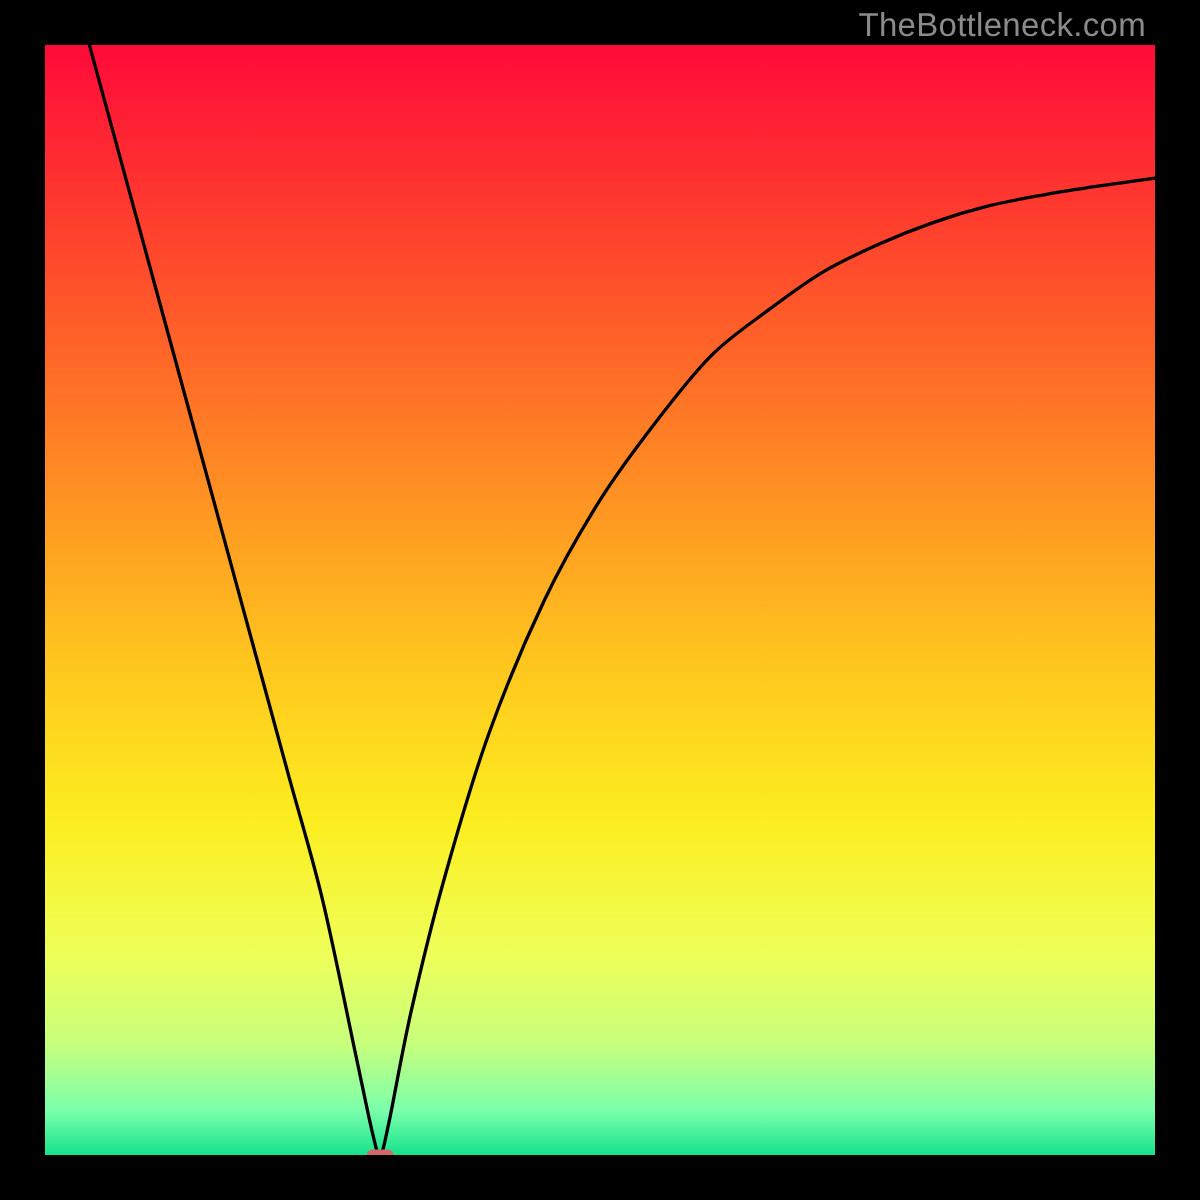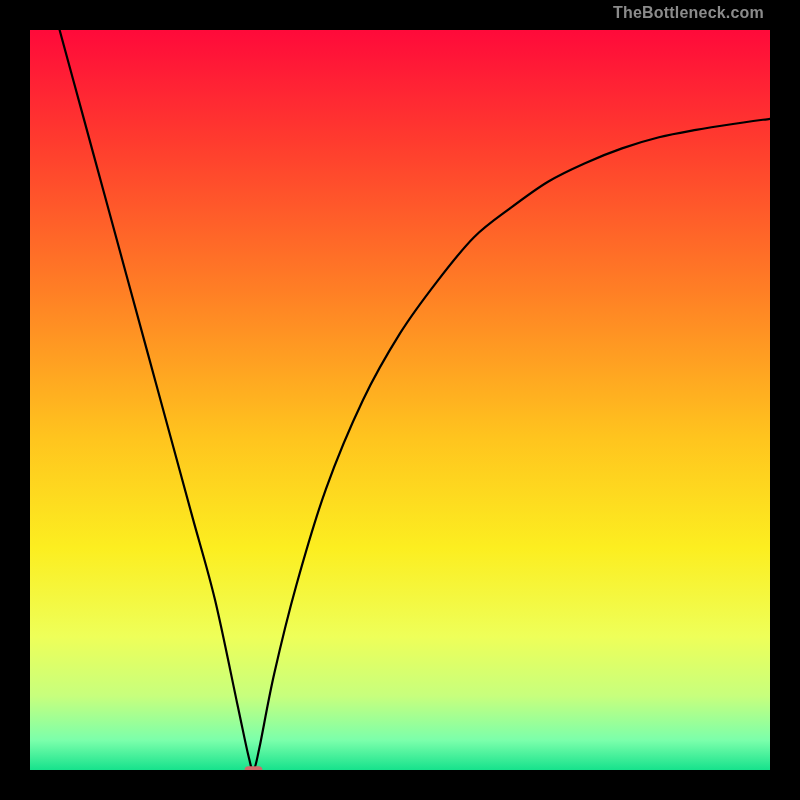--- a/index.html
+++ b/index.html
@@ -24,22 +24,22 @@
     left: 30px;
     width: 740px;
     height: 740px;
     overflow: hidden;
   }
   .watermark {
     position: absolute;
     top: 4px;
     right: 36px;
     color: #8b8b8b;
-    font-size: 16px;
-    font-weight: 700;
+    font-size: 22px;
+    font-weight: 400;
     letter-spacing: 0.2px;
   }
   svg { display: block; }
 </style>
 </head>
 <body>
 
 <div class="frame">
   <div class="watermark">TheBottleneck.com</div>
   <div class="plot-area">

